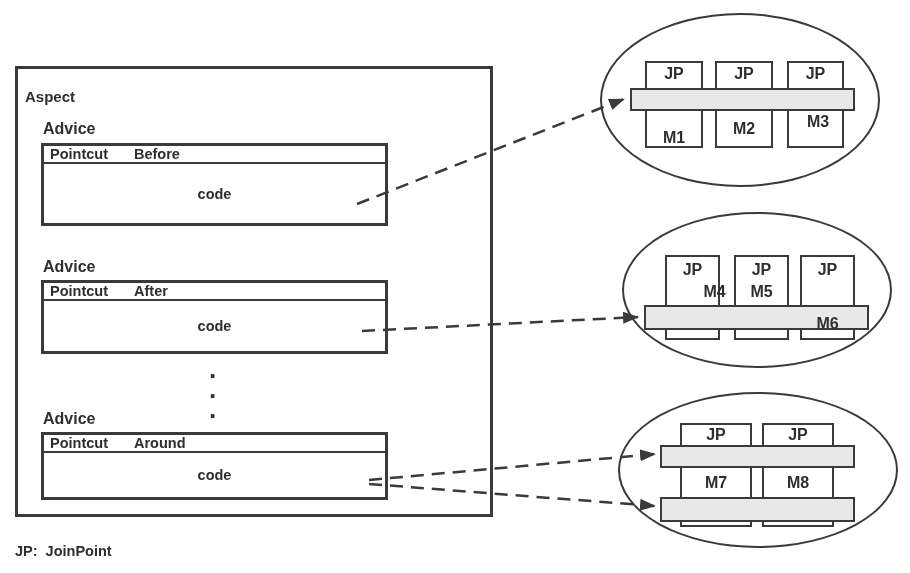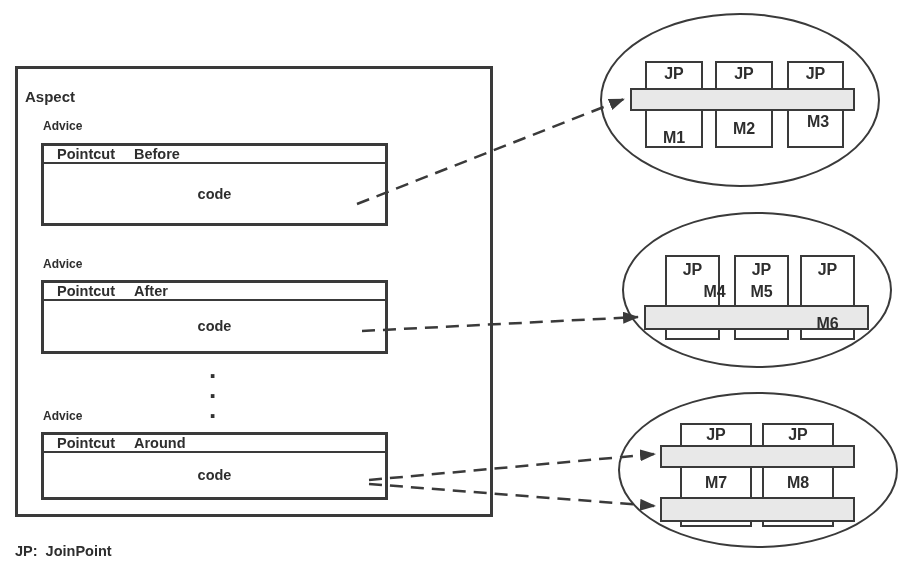--- a/index.html
+++ b/index.html
@@ -6,23 +6,23 @@
   .canvas{
     position:relative;width:910px;height:573px;background:#ffffff;
     font-family:"Liberation Sans",sans-serif;font-weight:bold;color:#2e2e2e;
     overflow:hidden;
   }
   .abs{position:absolute;box-sizing:border-box;}
 
   
   .aspect-box{left:15px;top:66px;width:478px;height:451px;border:3px solid #3a3a3a;background:#fff;}
   .aspect-label{left:25px;top:77px;font-size:15px;line-height:1.1;margin-top:12px;}
-  .advice-label{left:43px;font-size:12px;line-height:1.1;}
+  .advice-label{left:43px;font-size:16px;line-height:1.1;}
   .advice-box{left:41px;width:347px;border:3px solid #3a3a3a;background:#fff;display:flex;flex-direction:column;}
-  .advice-head{border-bottom:2px solid #3a3a3a;display:flex;align-items:center;padding-left:13px;gap:19px;font-size:14.5px;}
+  .advice-head{border-bottom:2px solid #3a3a3a;display:flex;align-items:center;padding-left:6px;gap:26px;font-size:14.5px;}
   .advice-body{flex:1;display:flex;align-items:center;justify-content:center;font-size:14.5px;border-radius:15px;}
   .vdot{font-size:26px;line-height:8px;color:#333;}
   .legend{left:15px;top:543px;font-size:14.5px;white-space:pre;}
 
   
   .jp-ellipse{border:2.5px solid #3a3a3a;border-radius:50%;background:#fff;}
   .m-box{position:absolute;box-sizing:border-box;border:2.5px solid #3a3a3a;background:#fff;z-index:1;}
   .weave-bar{position:absolute;box-sizing:border-box;border:2.5px solid #3a3a3a;background:#e8e8e8;z-index:2;}
   .cell-label{position:absolute;z-index:3;display:flex;align-items:center;justify-content:center;font-size:16px;line-height:1;}
 

